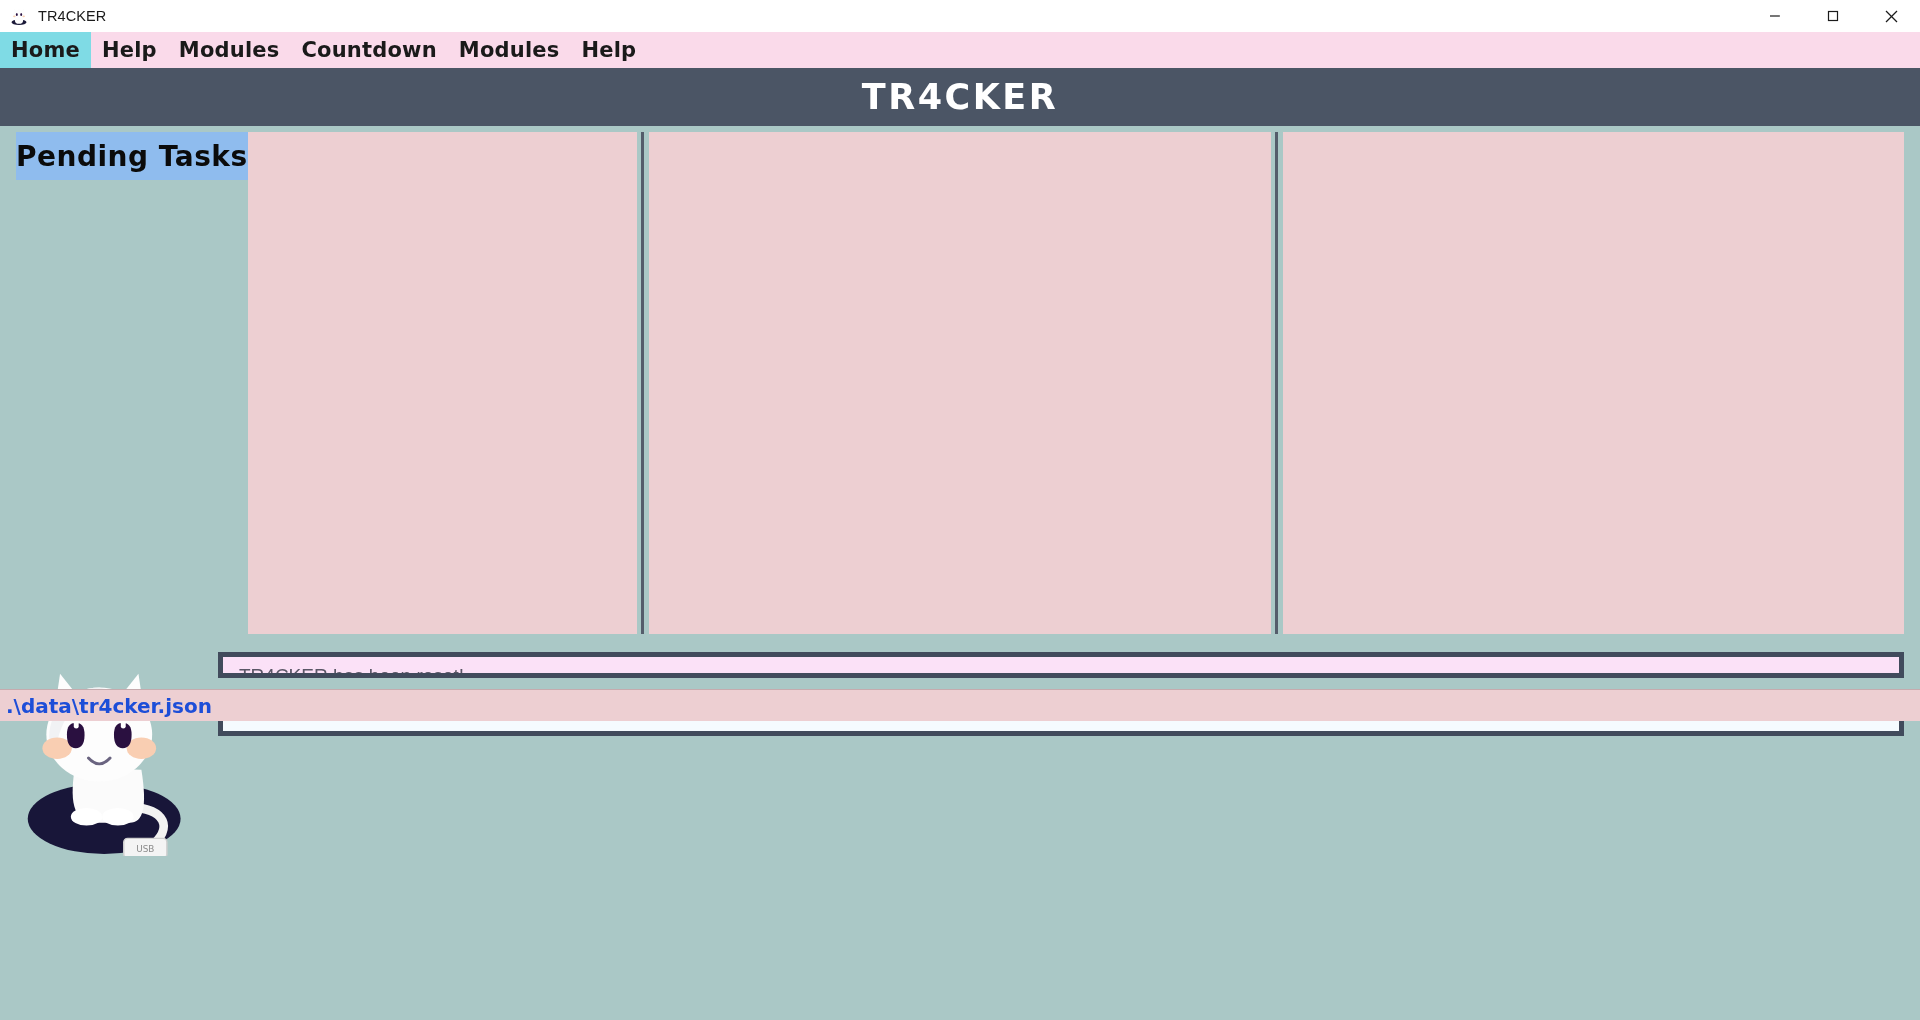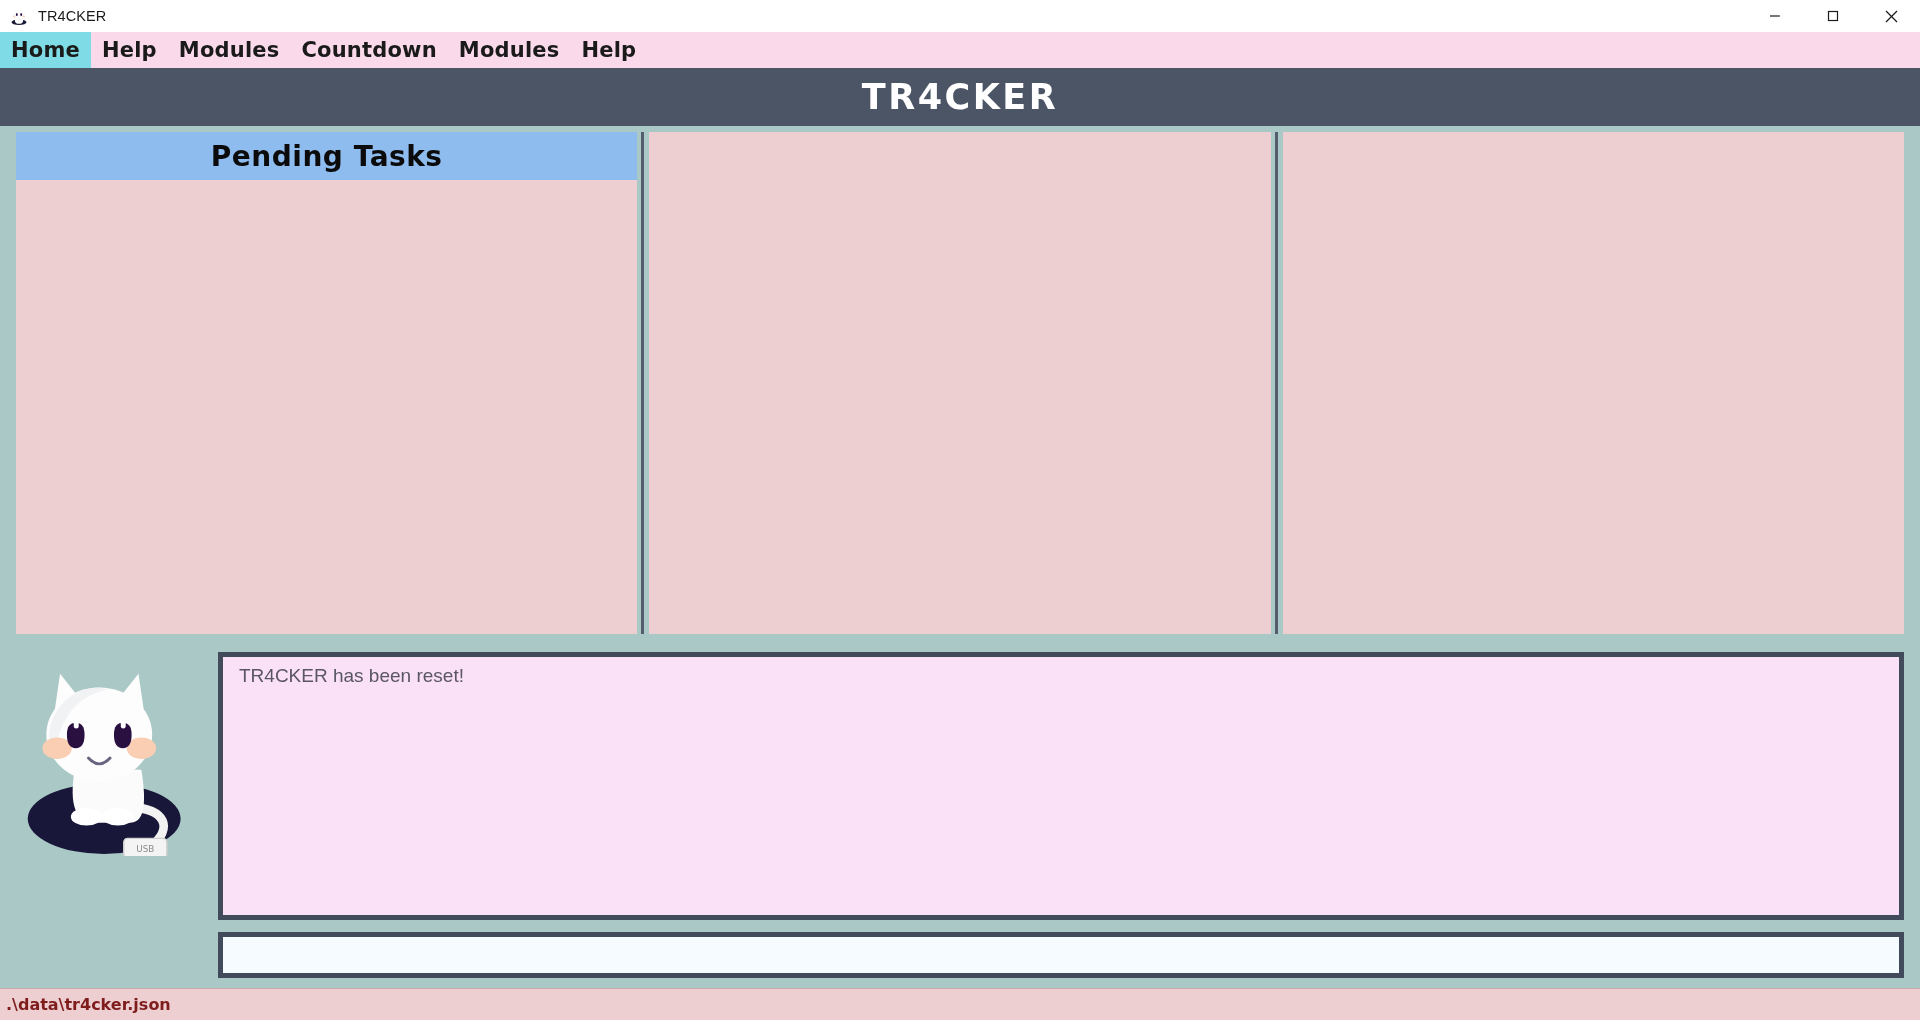--- a/index.html
+++ b/index.html
@@ -8,21 +8,21 @@
     width: 1920px;
     height: 1020px;
     overflow: hidden;
     font-family: "Liberation Sans", sans-serif;
     background: #aac8c6;
   }
 
   #app {
     position: relative;
     width: 1920px;
-    height: 1020px;
+    height: 721px;
     background: #aac8c6;
     display: flex;
     flex-direction: column;
   }
 
   
   .titlebar {
     height: 32px;
     min-height: 32px;
     background: #ffffff;
@@ -105,21 +105,20 @@
     display: flex;
     padding: 6px 16px 8px 16px;
     box-sizing: border-box;
     height: 516px;
     min-height: 516px;
     gap: 0;
   }
   .panel {
     flex: 1 1 0;
     display: flex;
-    flex-direction: column;
     min-width: 0;
   }
   .panel-header {
     background: #8fbcee;
     height: 48px;
     min-height: 48px;
     display: flex;
     align-items: center;
     justify-content: center;
   }
@@ -212,23 +211,23 @@
     min-height: 32px;
     background: #edcfd2;
     display: flex;
     align-items: center;
     padding-left: 6px;
     box-sizing: border-box;
     border-top: 1px solid #c6abae;
   }
   .statusbar-text {
     font-family: "DejaVu Sans", sans-serif;
-    font-size: 16px;
+    font-size: 20px;
     font-weight: 700;
-    color: #7f1d1d;
+    color: #1d4ed8;
   }
 </style>
 </head>
 <body>
 
 <div id="app">
 
   <div class="titlebar">
     <div class="titlebar-icon">
       <svg viewBox="0 0 64 64" width="20" height="20">

